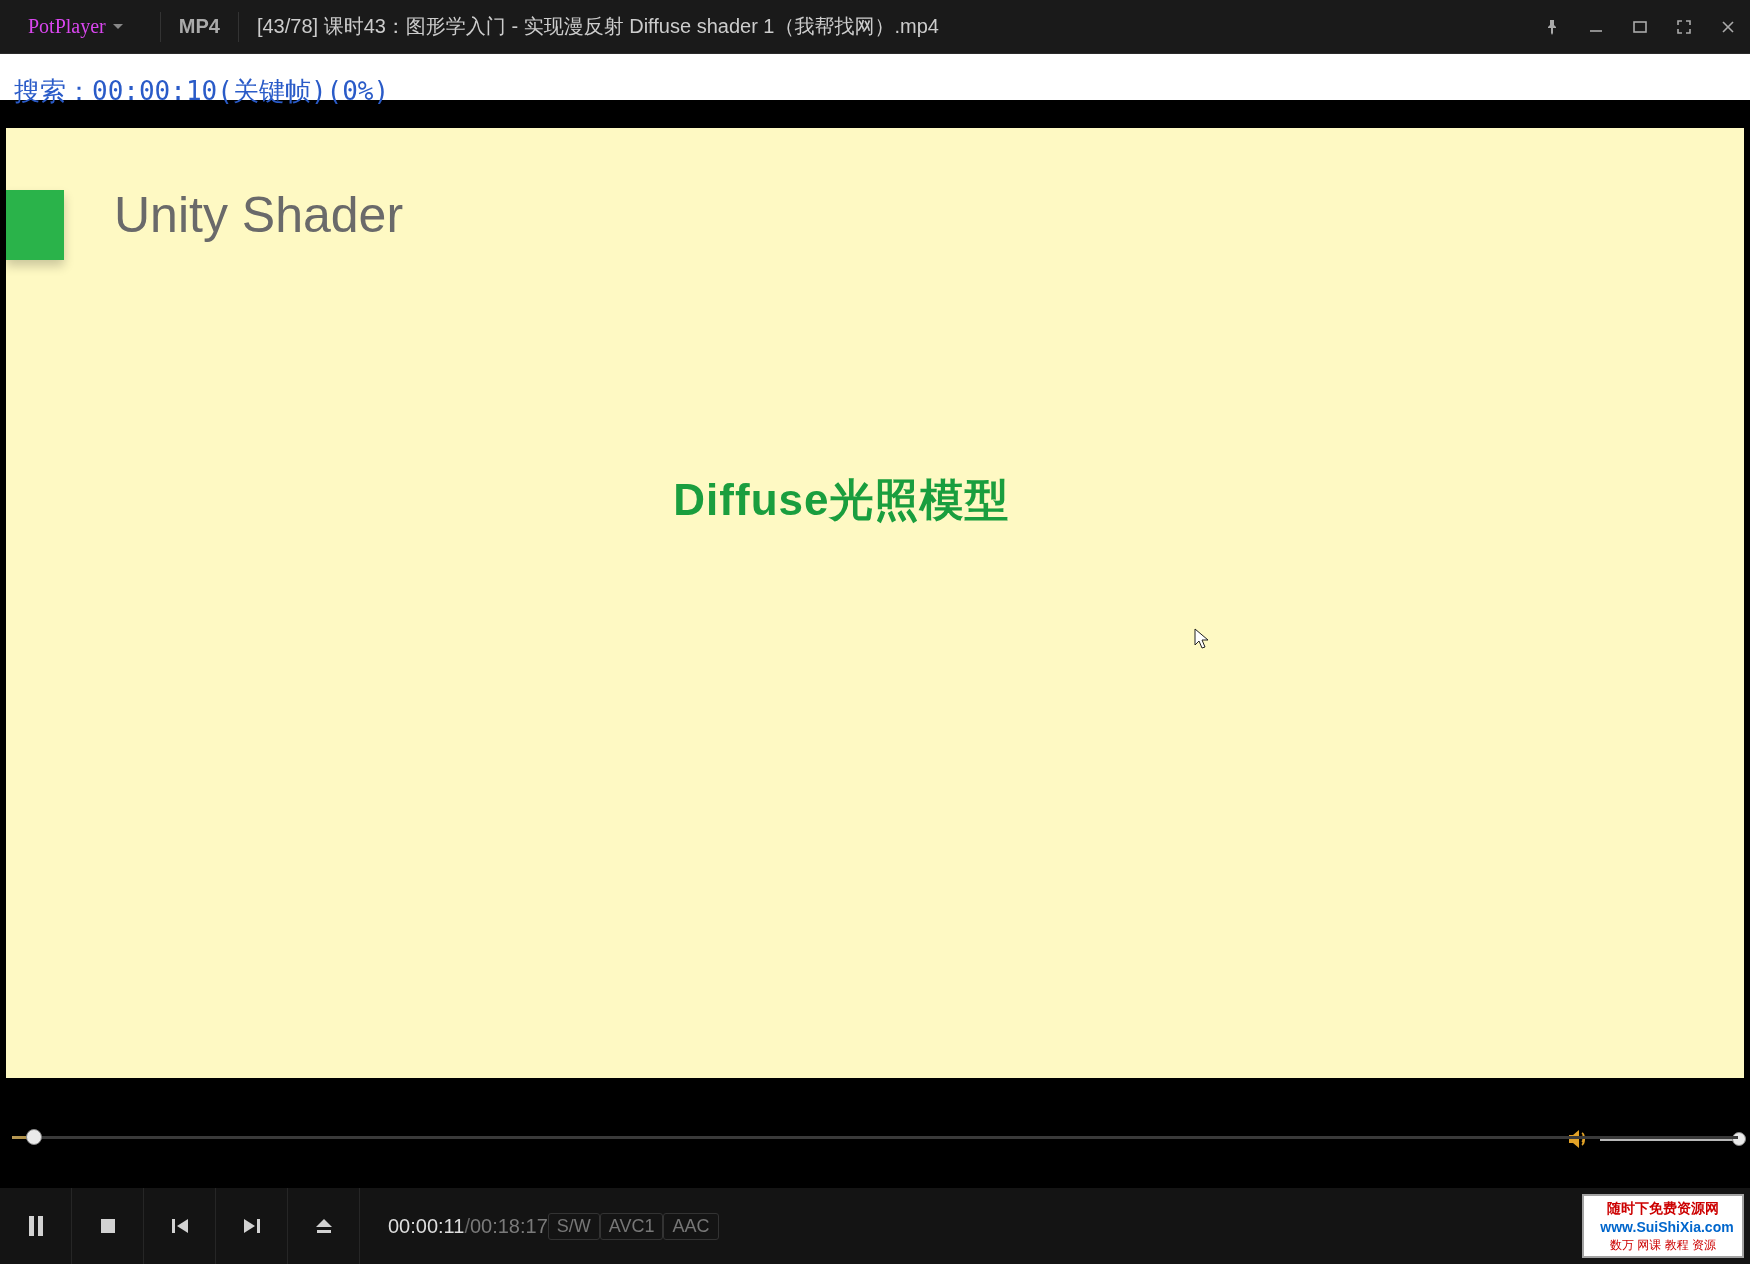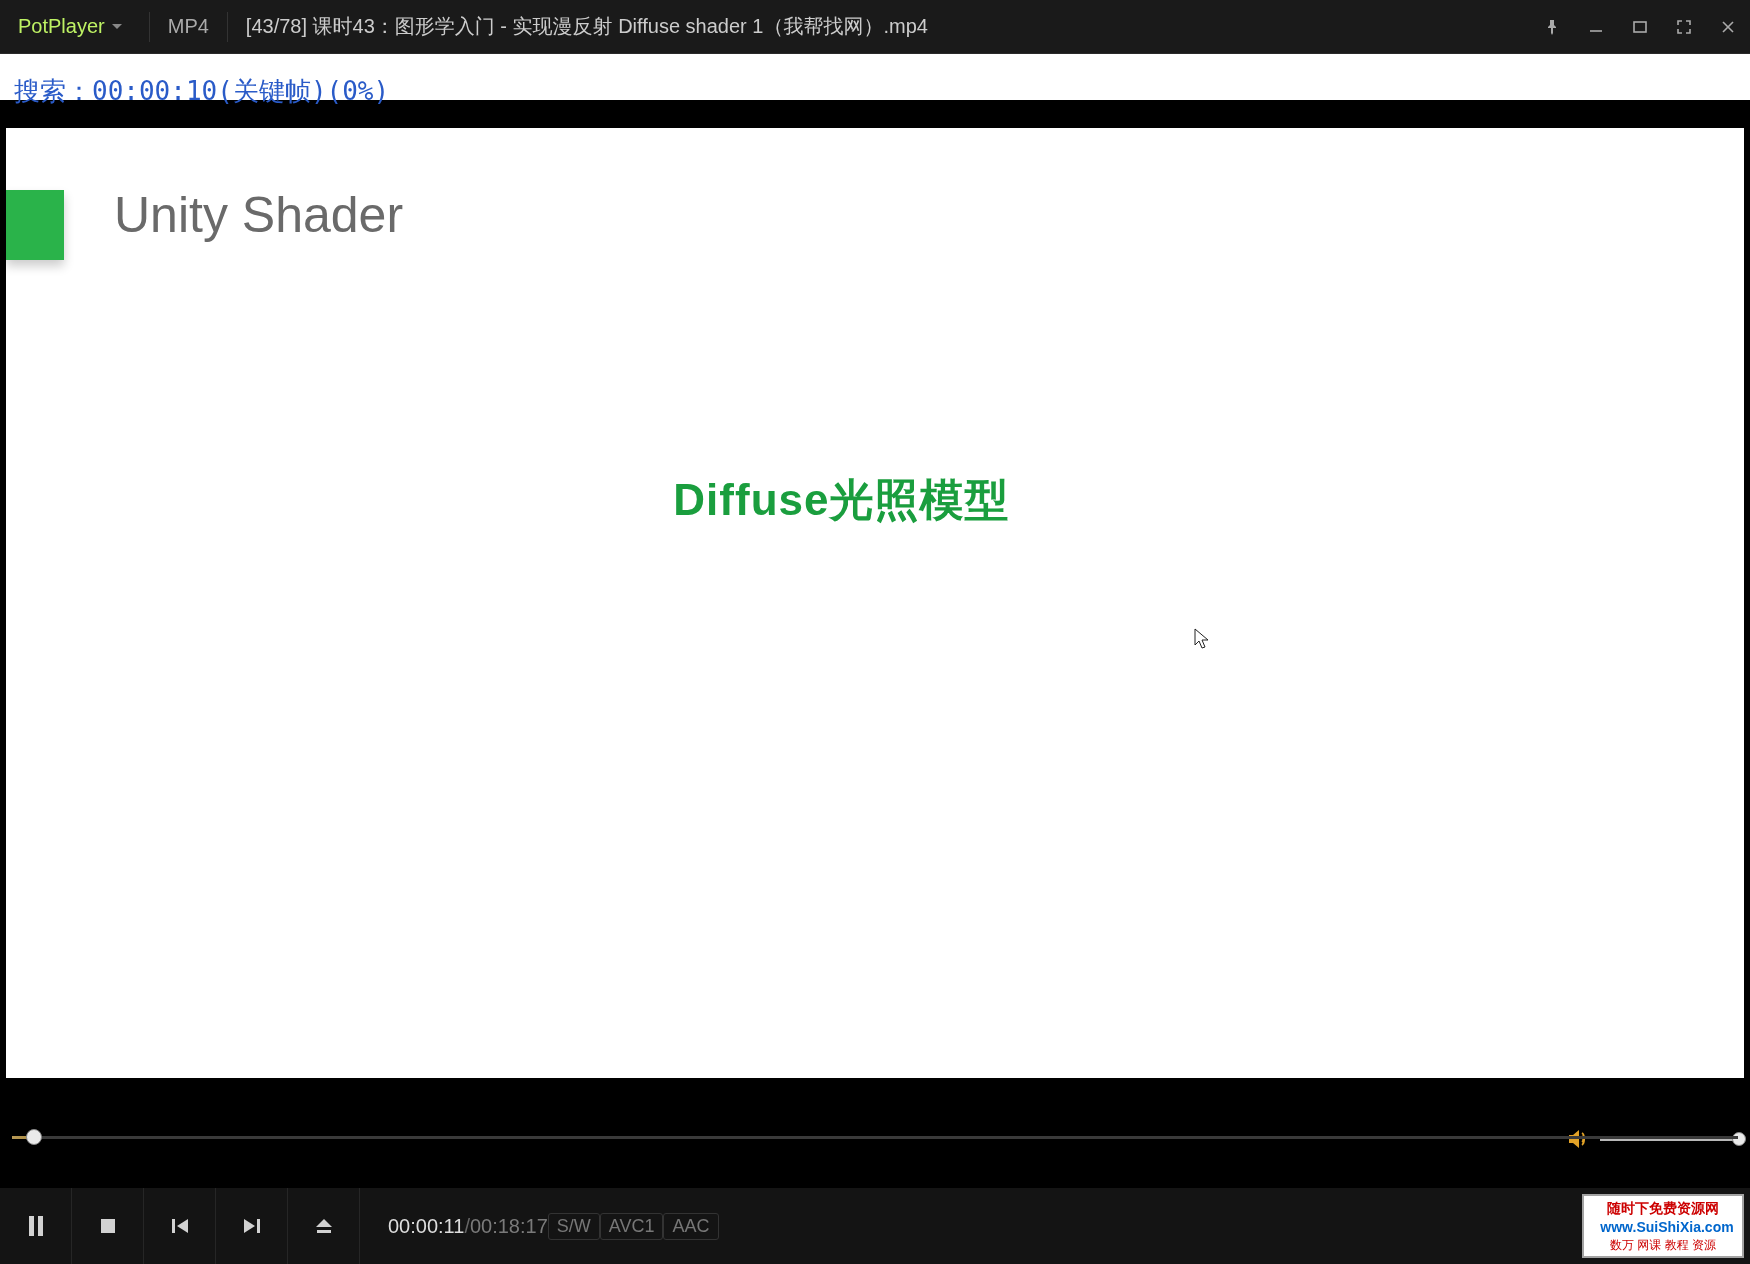--- a/index.html
+++ b/index.html
@@ -19,33 +19,34 @@
   display: flex;
   align-items: center;
   color: #b8b8b8;
   font-size: 20px;
   border-bottom: 1px solid #2a2a2a;
 }
 .app-menu {
   display: flex;
   align-items: center;
   gap: 6px;
-  padding: 0 18px;
+  padding: 0 28px;
   height: 100%;
   cursor: pointer;
-  color: #bef264;
+  color: #d946ef;
+  font-family: Liberation Serif, serif;
 }
 .app-menu svg { fill: #888; }
 .sep {
   width: 1px;
   height: 30px;
   background: #333;
   margin: 0 8px;
 }
-.fmt-label { padding: 0 10px; color: #aaa; }
+.fmt-label { padding: 0 10px; color: #aaa; font-weight: bold; }
 .title-text { padding: 0 10px; color: #ccc; white-space: nowrap; }
 .titlebar-right {
   margin-left: auto;
   display: flex;
   align-items: center;
   height: 100%;
 }
 .win-btn {
   width: 44px;
   height: 100%;
@@ -67,21 +68,21 @@
   padding: 20px 14px;
 }
 
 
 .video-area {
   position: absolute;
   left: 6px;
   top: 128px;
   right: 6px;
   bottom: 186px;
-  background: #ffffff;
+  background: #fef9c3;
   overflow: hidden;
 }
 .slide-block {
   position: absolute;
   left: 0px;
   top: 62px;
   width: 58px;
   height: 70px;
   background: #2ab34a;
   box-shadow: 0 6px 10px rgba(0,0,0,0.2);

